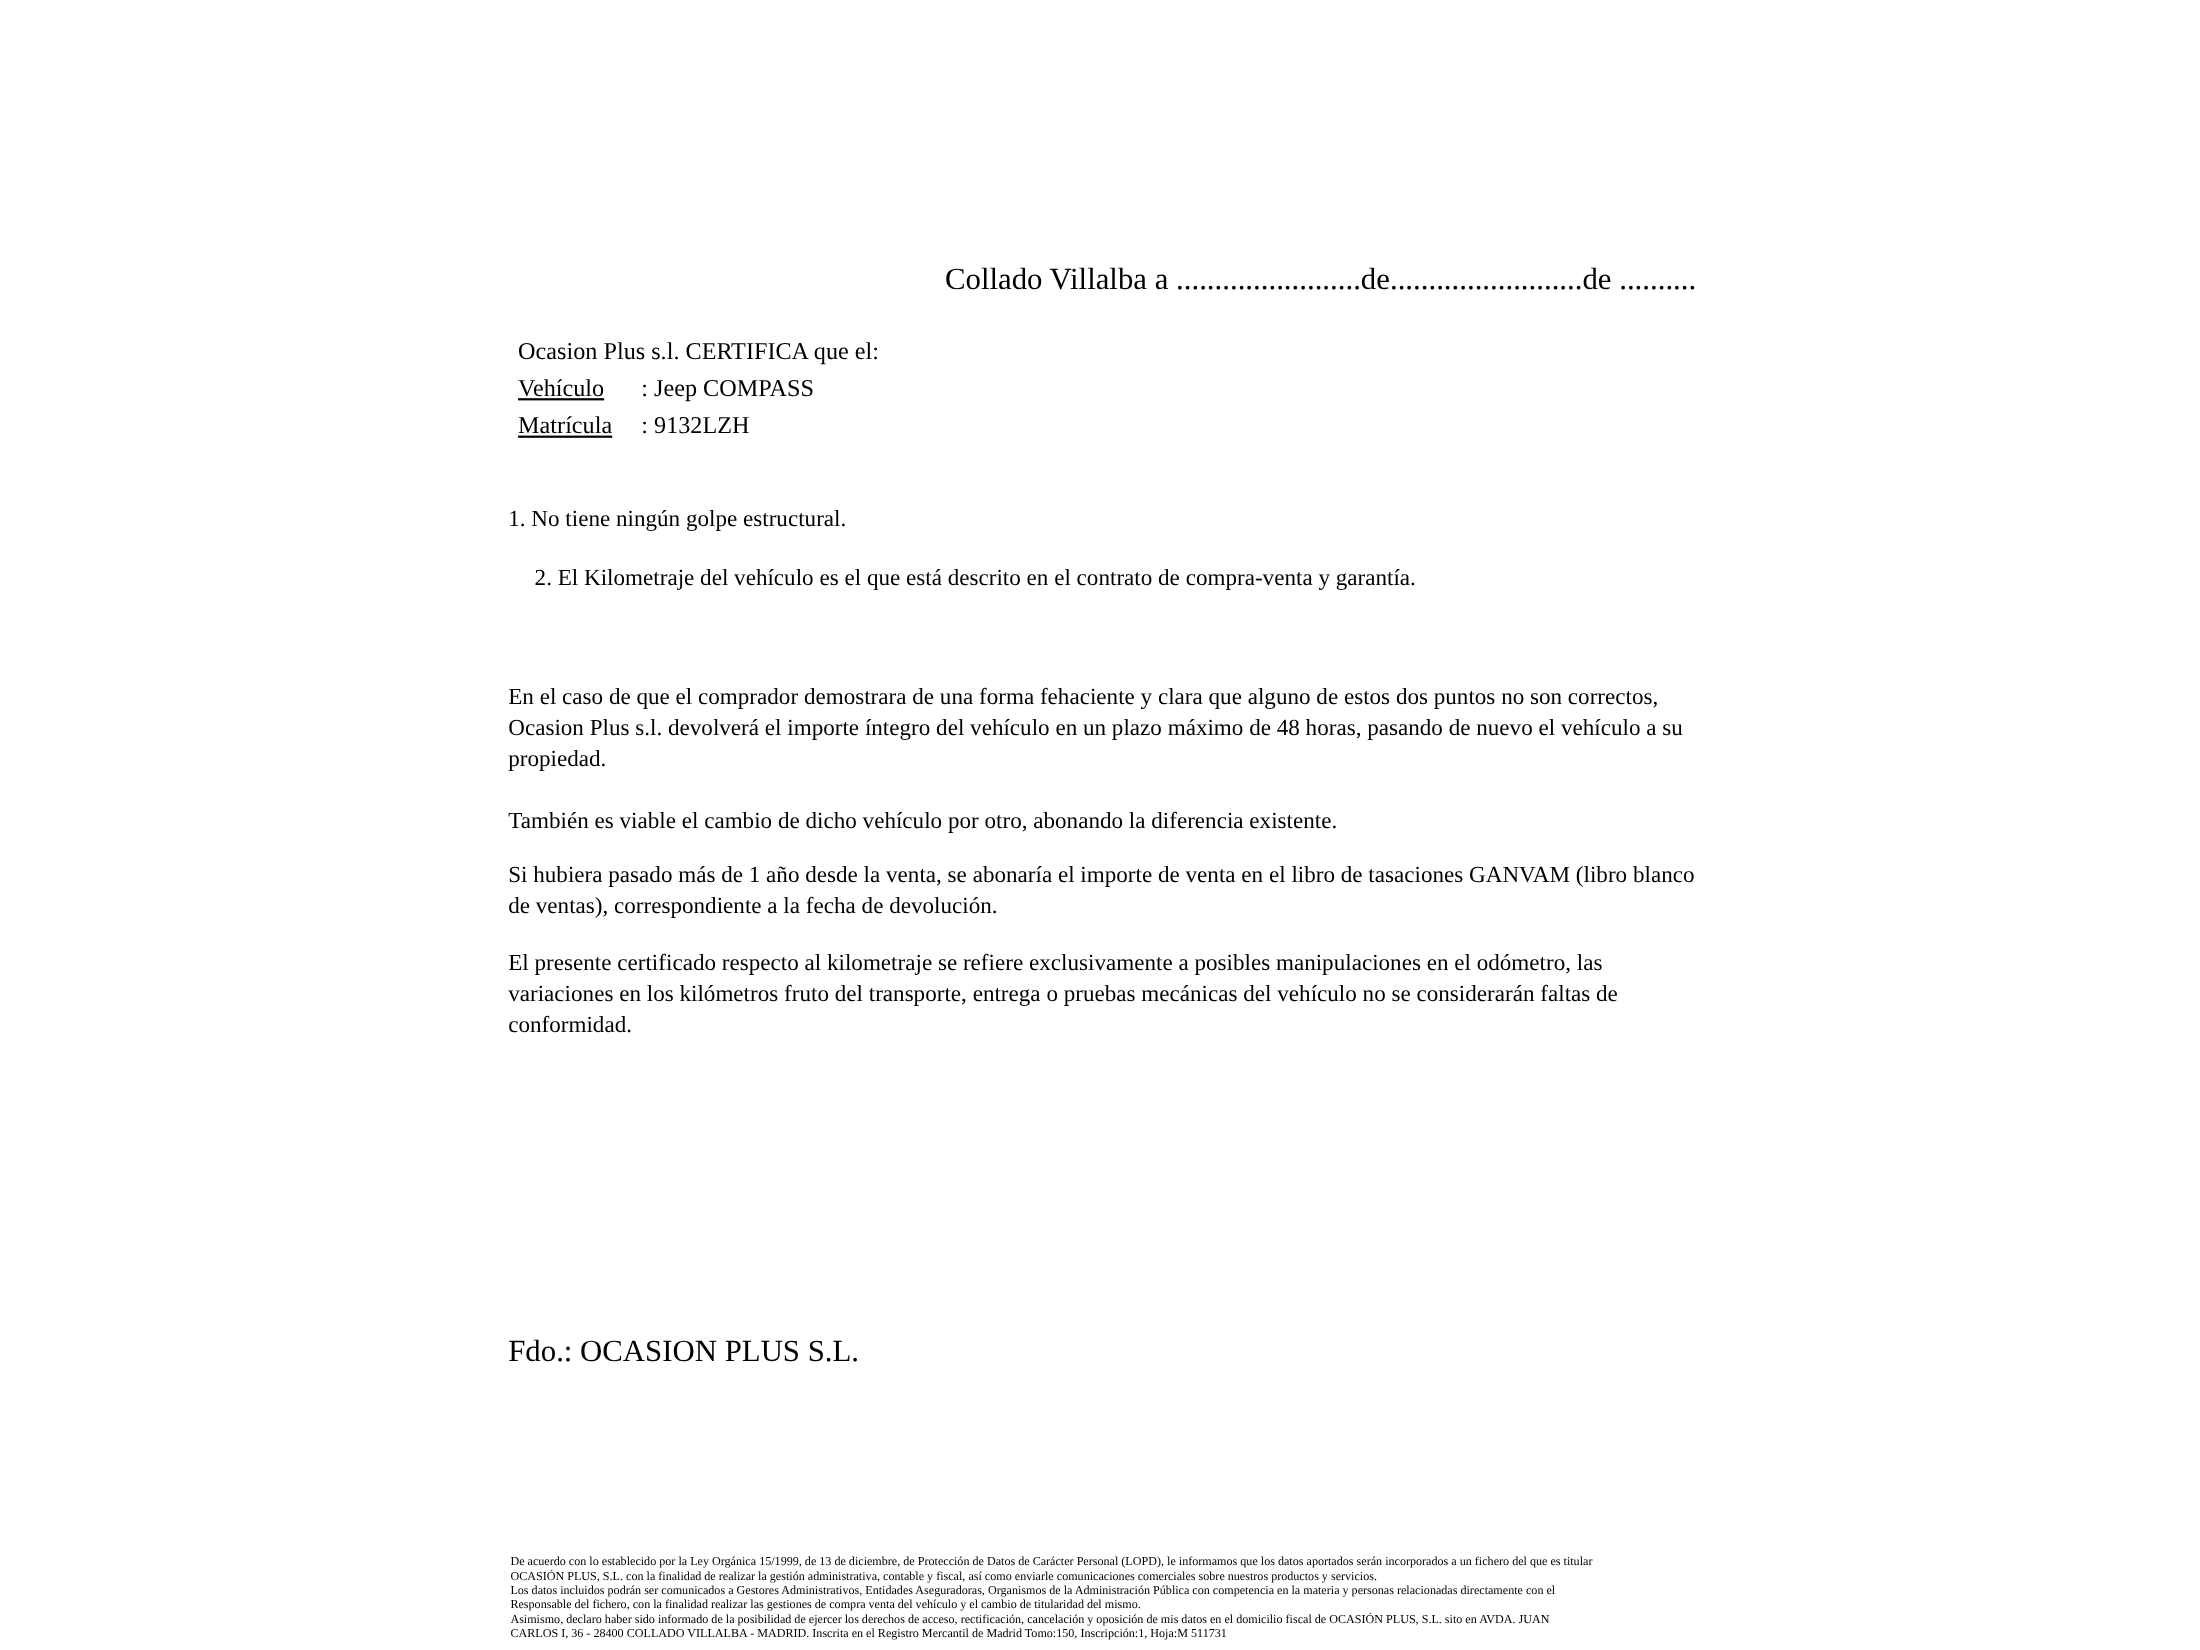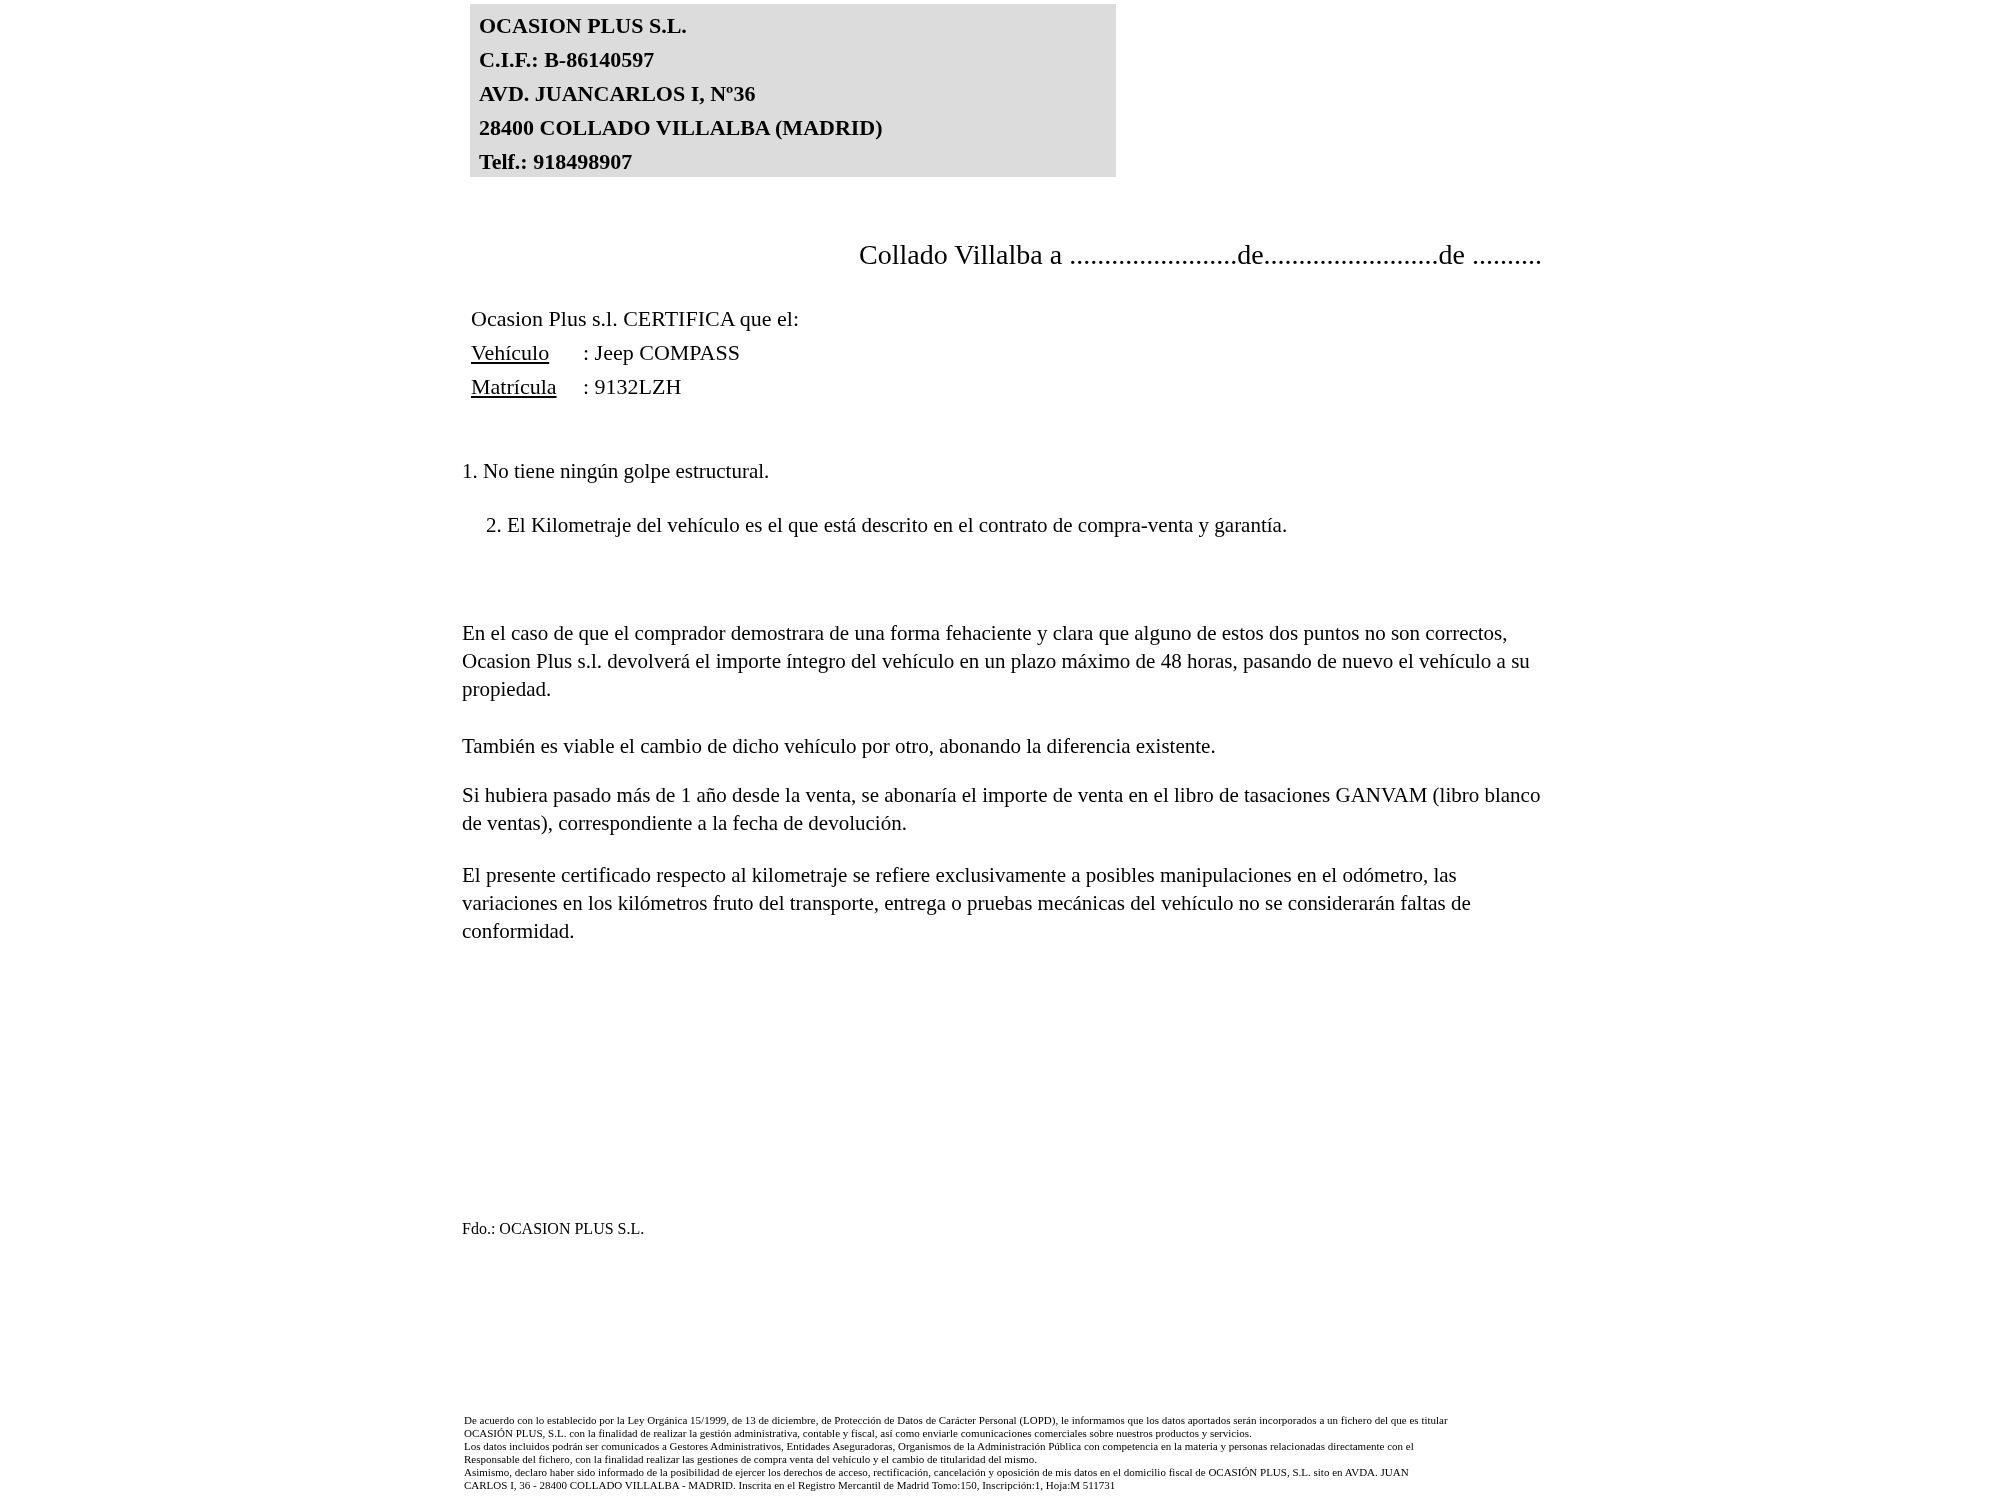--- a/index.html
+++ b/index.html
@@ -51,42 +51,35 @@
     font-size: 21px;
     line-height: 28px;
   }
   .body-para { width: 1085px; }
   .point-1 { top: 457px; }
   .point-2 { top: 511px; margin-left: 24px; }
   .para-1 { top: 619px; }
   .para-2 { top: 732px; }
   .para-3 { top: 781px; }
   .para-4 { top: 861px; }
-  .signature { position: absolute; left: 462px; top: 1215px; font-size: 16px; line-height: 28px; }
+  .signature { position: absolute; left: 462px; top: 1215px; font-size: 28px; line-height: 28px; }
   .legal-footer {
     position: absolute;
     left: 464px;
     top: 1414px;
     font-size: 11px;
     line-height: 13px;
     white-space: nowrap;
   }
 </style>
 </head>
 <body>
 
 <div class="page">
 
-  <div class="header-box">
-    <div class="header-line">OCASION PLUS S.L.</div>
-    <div class="header-line">C.I.F.: B-86140597</div>
-    <div class="header-line">AVD. JUANCARLOS I, Nº36</div>
-    <div class="header-line">28400 COLLADO VILLALBA (MADRID)</div>
-    <div class="header-line">Telf.: 918498907</div>
-  </div>
 
   <div class="date-line">Collado Villalba a ........................de.........................de ..........</div>
 
   <div class="certifica">
     <div>Ocasion Plus s.l. CERTIFICA que el:</div>
     <div>
       <span class="kv-label">Vehículo</span><span>: Jeep COMPASS</span>
     </div>
     <div>
       <span class="kv-label">Matrícula</span><span>: 9132LZH</span>

